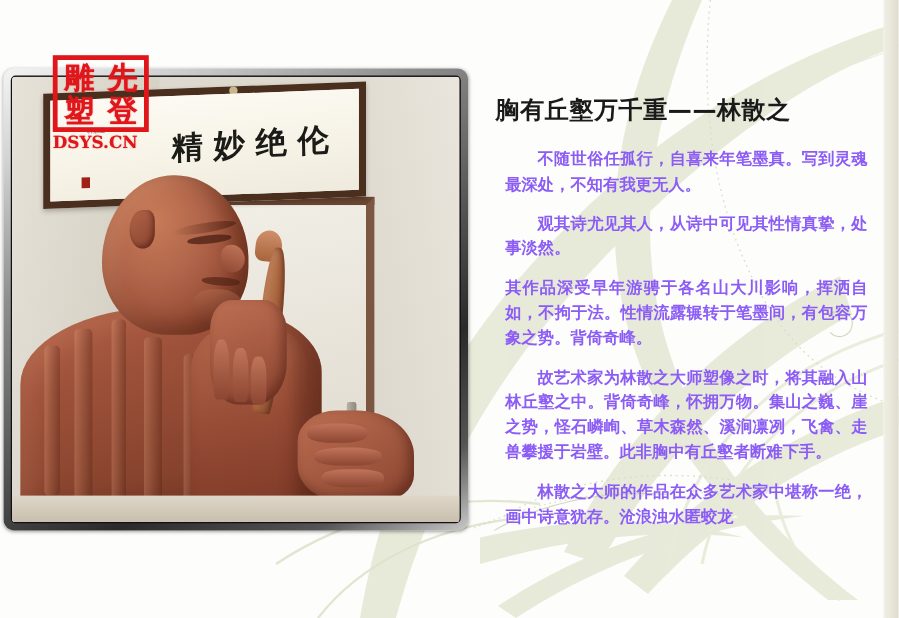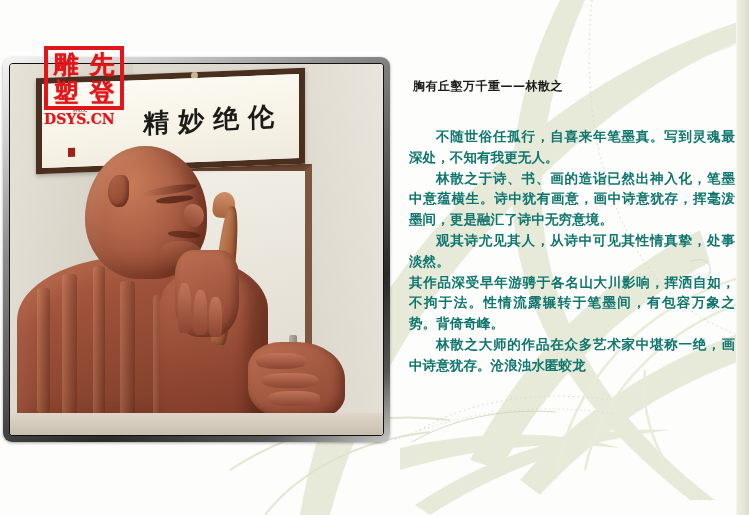--- a/index.html
+++ b/index.html
@@ -267,32 +267,32 @@
   }
 
   
   .article{
     position:absolute;
     left:409px;top:78px;
     width:326px;
     z-index:20;
   }
   .article-title{
-    font-size:12px;
+    font-size:20px;
     font-weight:700;
     color:#1a1a1a;
     letter-spacing:.5px;
-    margin:0 0 31px 4px;
+    margin:0 0 18px 4px;
     font-family:"DejaVu Sans","Liberation Sans",sans-serif;
   }
   .article-body p{
-    margin:0;
+    margin:12px;
     font-size:13.5px;
     font-weight:700;
-    color:#0f766e;
+    color:#8b5cf6;
     line-height:20.8px;
     letter-spacing:.1px;
     text-align:justify;
     text-justify:inter-ideograph;
     font-family:"DejaVu Sans","Liberation Sans",sans-serif;
   }
   .article-body p.indent{ text-indent:2em; }
 </style>
 </head>
 <body>
@@ -399,20 +399,20 @@
       <span class="seal-ch">塑</span>
       <span class="seal-ch">登</span>
     </div>
     <div class="seal-url">DSYS.CN</div>
   </div>
 
   <div class="article">
     <h1 class="article-title">胸有丘壑万千重——林散之</h1>
     <div class="article-body">
         <p class="indent">不随世俗任孤行，自喜来年笔墨真。写到灵魂最深处，不知有我更无人。</p>
-        <p class="indent">林散之于诗、书、画的造诣已然出神入化，笔墨中意蕴横生。诗中犹有画意，画中诗意犹存，挥毫泼墨间，更是融汇了诗中无穷意境。</p>
         <p class="indent">观其诗尤见其人，从诗中可见其性情真挚，处事淡然。</p>
         <p>其作品深受早年游骋于各名山大川影响，挥洒自如，不拘于法。性情流露辗转于笔墨间，有包容万象之势。背倚奇峰。</p>
+        <p class="indent">故艺术家为林散之大师塑像之时，将其融入山林丘壑之中。背倚奇峰，怀拥万物。集山之巍、崖之势，怪石嶙峋、草木森然、溪涧凛冽，飞禽、走兽攀援于岩壁。此非胸中有丘壑者断难下手。</p>
         <p class="indent">林散之大师的作品在众多艺术家中堪称一绝，画中诗意犹存。沧浪浊水匿蛟龙</p>
       </div>
   </div>
 
 </div>
 
 </body></html>

